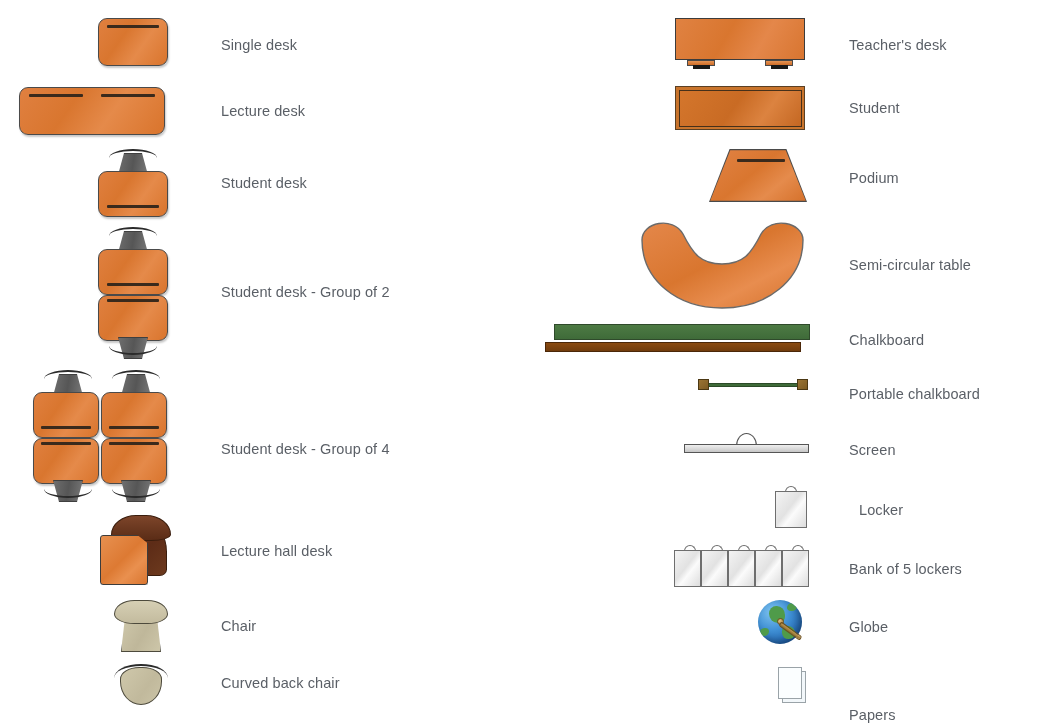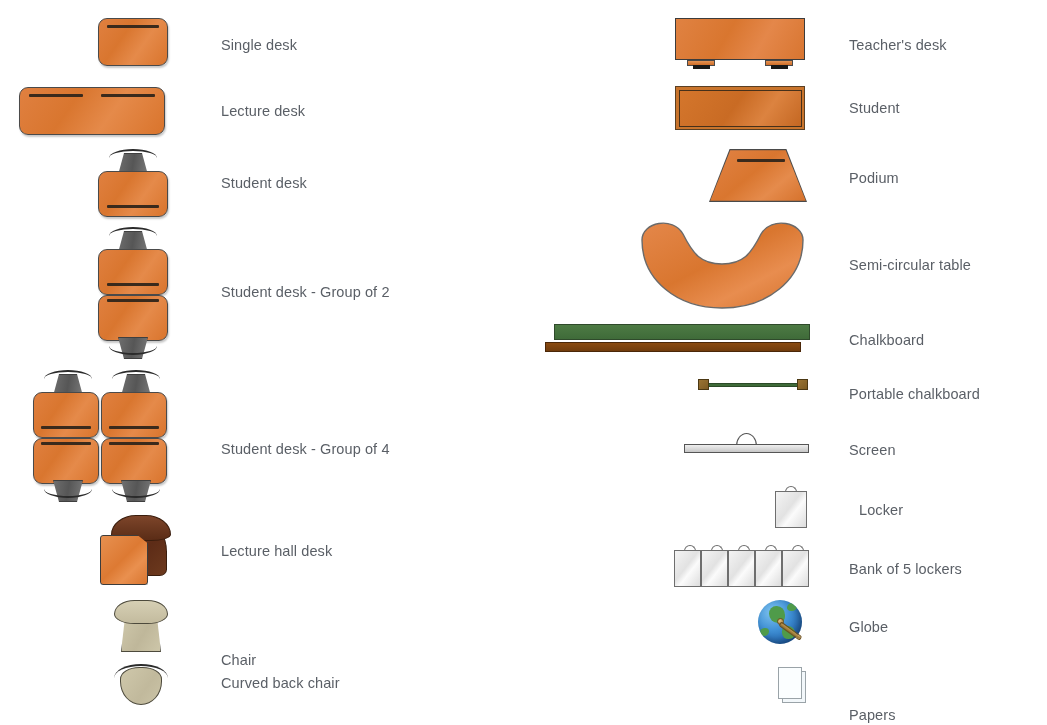--- a/index.html
+++ b/index.html
@@ -340,21 +340,21 @@
     </div>
   </div>
   <div class="item-label" style="left:221px;top:544px;">Lecture hall desk</div>
 
   <div class="stencil-item" style="left:0;top:595px;width:200px;height:62px;">
     <div class="shape-cell" style="left:112px;top:5px;width:58px;height:52px;">
       <div class="chair-seat" style="left:9px;top:14px;width:40px;height:38px;"></div>
       <div class="chair-back-pad" style="left:2px;top:0;width:54px;height:24px;"></div>
     </div>
   </div>
-  <div class="item-label" style="left:221px;top:619px;margin-top:34px;">Chair</div>
+  <div class="item-label" style="left:221px;top:619px;">Chair</div>
 
   <div class="stencil-item" style="left:0;top:660px;width:200px;height:55px;">
     <div class="shape-cell" style="left:112px;top:4px;width:58px;height:42px;">
       <div class="curved-arc" style="left:2px;top:0;width:54px;height:14px;"></div>
       <div class="curved-seat" style="left:8px;top:3px;width:42px;height:38px;"></div>
     </div>
   </div>
   <div class="item-label" style="left:221px;top:676px;">Curved back chair</div>
 
   <div class="stencil-item" style="left:650px;top:14px;width:200px;height:66px;">

